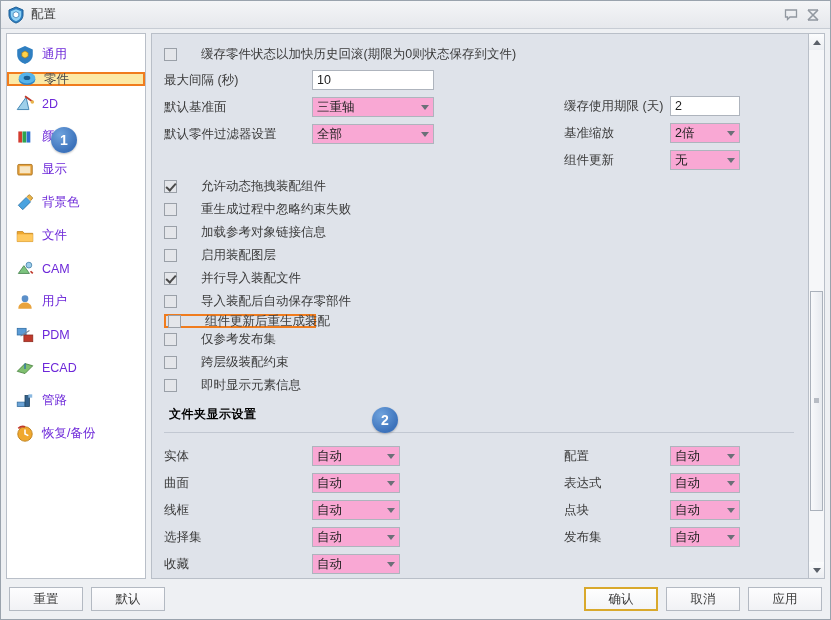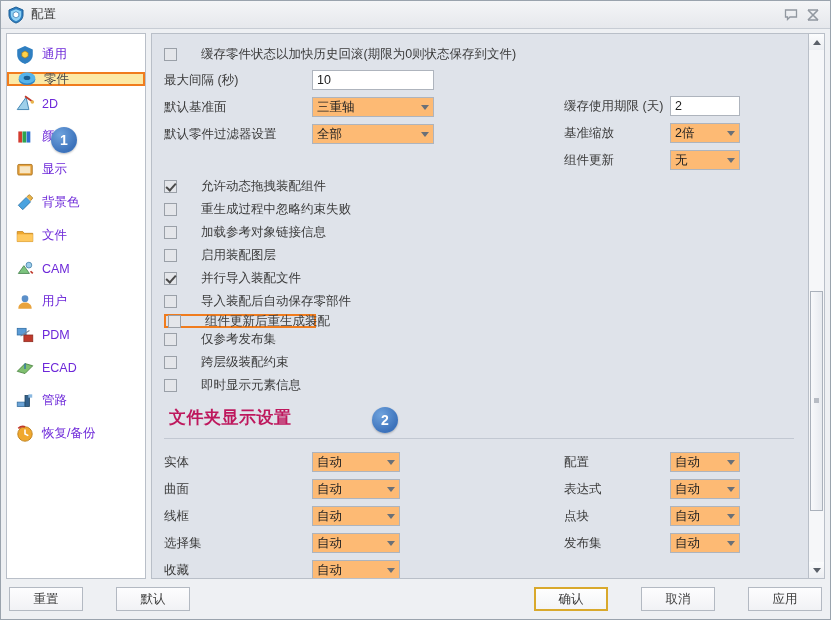--- a/index.html
+++ b/index.html
@@ -93,56 +93,56 @@
   }
   .field-row{display:flex;align-items:center;height:26px;margin-bottom:1px;}
   .f-label{font-size:12.5px;color:#3b3b3b;width:148px;flex:0 0 auto;white-space:nowrap;}
   .f-label.w-short{width:106px;}
   .inp{
     height:20px;background:#fff;border:1px solid #aeb4bd;box-sizing:border-box;
     font-size:12.5px;color:#222;padding:0 4px;display:flex;align-items:center;
     font-family:inherit;
   }
   .sel{
-    height:20px;background:#fdba74;border:1px solid #aeb4bd;box-sizing:border-box;
+    height:20px;background:#f9a8d4;border:1px solid #aeb4bd;box-sizing:border-box;
     font-size:12.5px;color:#222;padding:0 4px;display:flex;align-items:center;
     justify-content:space-between;font-family:inherit;
   }
   .sel .arr{
     width:0;height:0;border-left:4px solid transparent;border-right:4px solid transparent;
     border-top:5px solid #6a7078;margin-left:8px;flex:0 0 auto;
   }
   .w122{width:122px;}
   .w88{width:88px;}
   .w70{width:70px;}
   
   .cols{display:flex;}
   .col-left{width:400px;flex:0 0 auto;}
   .col-right{flex:1 1 auto;padding-left:10px;}
   
   .section-title{
-    font-size:17px;color:#be185d;font-weight:bold;margin:10px 12px 9px 5px;
+    font-size:12px;color:#000000;font-weight:bold;margin:10px 12px 9px 5px;
     letter-spacing:.5px;
   }
   .section-rule{height:1px;background:#c2c8d2;margin:0 14px 10px 0;}
   
   .badge{
     position:absolute;width:26px;height:26px;border-radius:50%;
     background:radial-gradient(circle at 35% 30%,#6fa3dd,#3c72bb 70%);
     color:#fff;font-size:14px;font-weight:bold;
     display:flex;align-items:center;justify-content:center;
     box-shadow:0 1px 2px rgba(0,0,0,.25);z-index:20;
     font-family:"Liberation Sans",sans-serif;
   }
   #badge1{left:44px;top:93px;}
   #badge2{left:208px;top:231px;}
   
   .footer{
     height:40px;min-height:40px;display:flex;align-items:center;
-    padding:0 8px;box-sizing:border-box;background:#eef0f3;gap:25px;
+    padding:0 8px;box-sizing:border-box;background:#eef0f3;
   }
   .btn{
     height:24px;min-width:74px;padding:0 10px;background:linear-gradient(#fdfdfe,#f1f2f5);
     border:1px solid #b3b9c2;box-sizing:border-box;font-size:12.5px;color:#3b3b3b;
     display:flex;align-items:center;justify-content:center;margin-right:8px;
     cursor:default;font-family:inherit;
   }
   .btn.primary{border:2px solid #d9a92c;background:linear-gradient(#fefefe,#f3f4f7);}
   .spacer{flex:1 1 auto;}
 </style>

